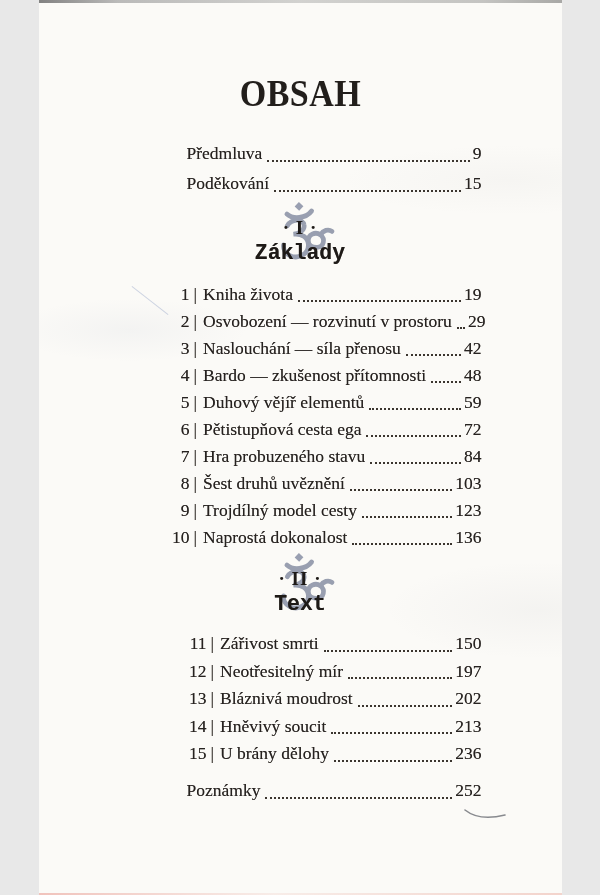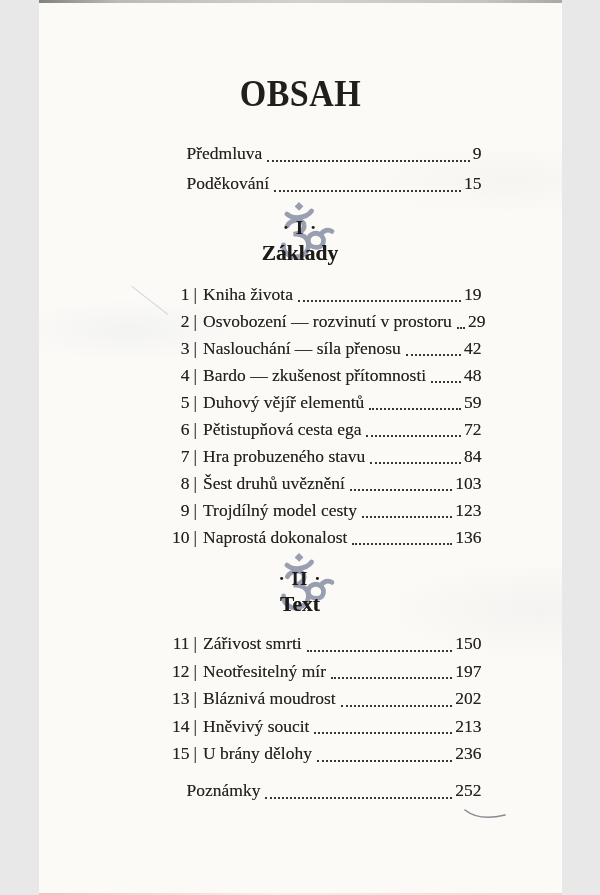--- a/index.html
+++ b/index.html
@@ -44,21 +44,21 @@
   .row .dots {
     flex: 1; min-width: 8px; height: 0;
     align-self: flex-end;
     border-bottom: 2px dotted #3b352f;
     margin: 0 3px 6px 5px;
   }
   .row .pg   { flex: none; }
   .front-list .row, .back-list .row { height: 30px; line-height: 30px; }
   .front-list .row .t, .back-list .row .t { padding-left: 15px; }
   .chapter-list .row { height: 27px; line-height: 27px; }
-  .chapter-list.second .row { height: 27.5px; line-height: 27.5px; }
+  .chapter-list.second .row { height: 27.5px; line-height: 27.5px; margin-left: 17px; }
   .front-list { top: 138px; }
   .back-list  { top: 775px; }
   .list-first  { top: 281px; }
   .list-second { top: 630px; }
   .section-head {
     position: absolute; left: 0; width: 100%; height: 76px;
     text-align: center;
   }
   .section-head.first  { top: 197px; }
   .section-head.second { top: 548px; }
@@ -70,20 +70,21 @@
   .sec-numeral {
     position: relative; padding-top: 19px;
     font-size: 19px; font-weight: bold; line-height: 24px;
     letter-spacing: 1px; color: #1e1a17;
   }
   .sec-name {
     position: relative;
     font-size: 21.5px; font-weight: bold; line-height: 26px;
     color: #1e1a17;
     text-shadow: 0 0 .5px rgba(30,26,23,.6);
+    font-family: Liberation Mono, monospace;
   }
   .scan-squiggle { position: absolute; left: 424px; top: 806px; opacity: .65; }
   .scan-hairline {
     position: absolute; left: 88px; top: 300px; width: 46px; height: 1px;
     background: rgba(120,140,185,.35); transform: rotate(38deg);
   }
 </style>
 </head>
 <body>
 

